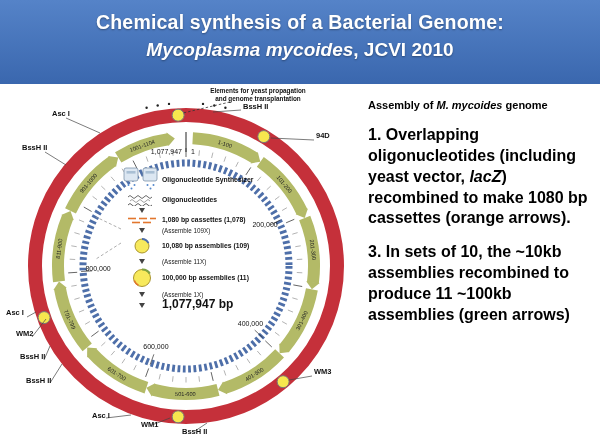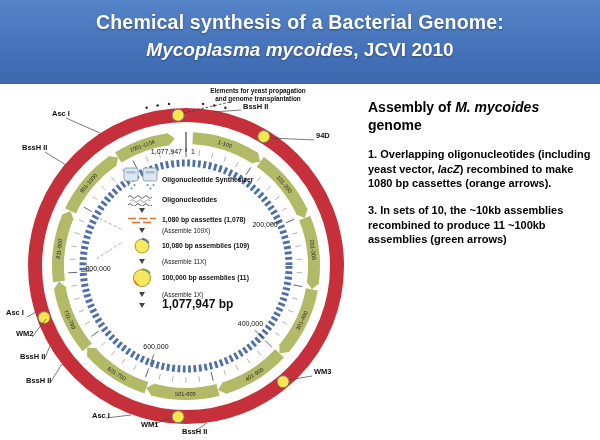--- a/index.html
+++ b/index.html
@@ -14,22 +14,22 @@
   
   .legend{position:absolute;left:122px;top:166px;width:140px;}
   .lg-row{display:flex;align-items:center;}
   .lg-icon{width:40px;flex:none;display:flex;justify-content:center;align-items:center;}
   .lg-text{font-size:6.8px;line-height:1.15;font-weight:600;color:#111;}
   .lg-sub .lg-text{font-size:6.3px;font-weight:400;color:#222;}
   .tri{width:0;height:0;border-left:3px solid transparent;border-right:3px solid transparent;
        border-top:5px solid #444;}
   
   .right-panel{position:absolute;left:368px;top:98px;width:224px;color:#000;}
-  .right-panel p{margin:0 0 13px 0;font-size:11px;line-height:1.3;font-weight:bold;}
-  .right-panel .rp-head{font-size:14px;}
+  .right-panel p{margin:0 0 13px 0;font-size:16px;line-height:1.3;font-weight:bold;}
+  .right-panel .rp-head{font-size:11px;}
 </style>
 </head>
 <body>
 
 <div class="page">
 
   <header class="header">
     <div class="h1">Chemical synthesis of a Bacterial Genome:</div>
     <div class="h2"><i>Mycoplasma mycoides</i><span>, JCVI 2010</span></div>
   </header>

